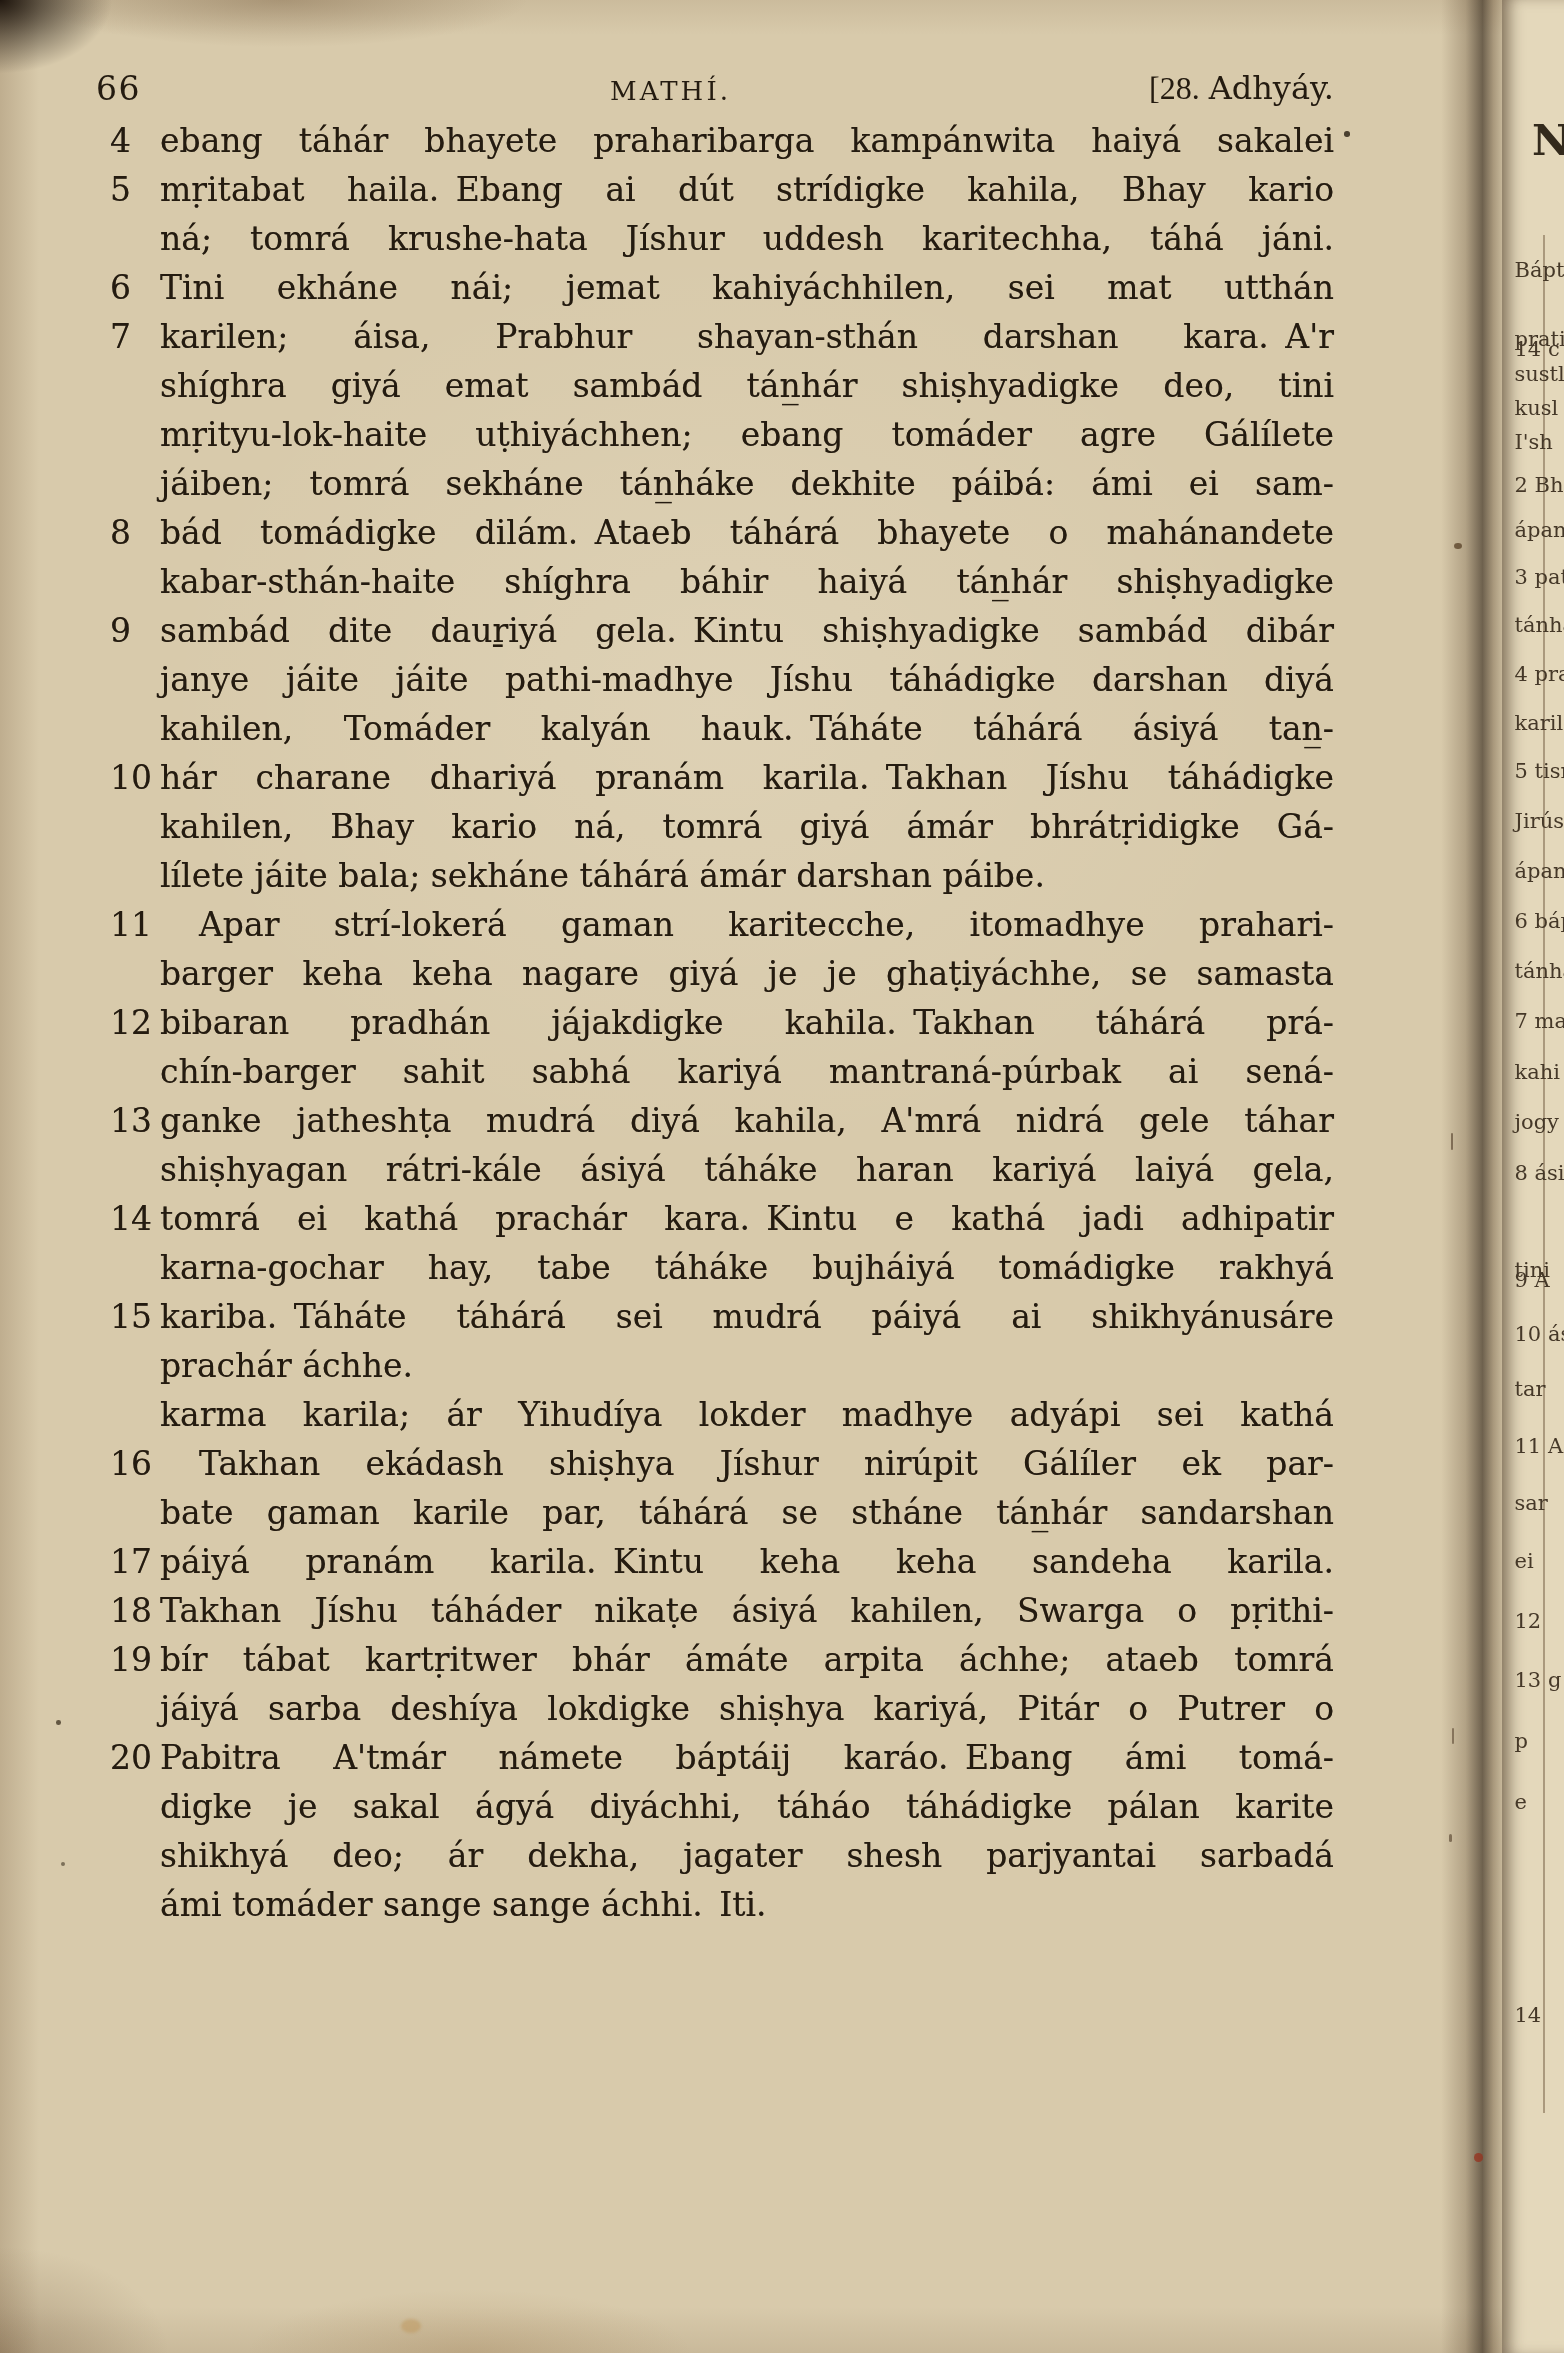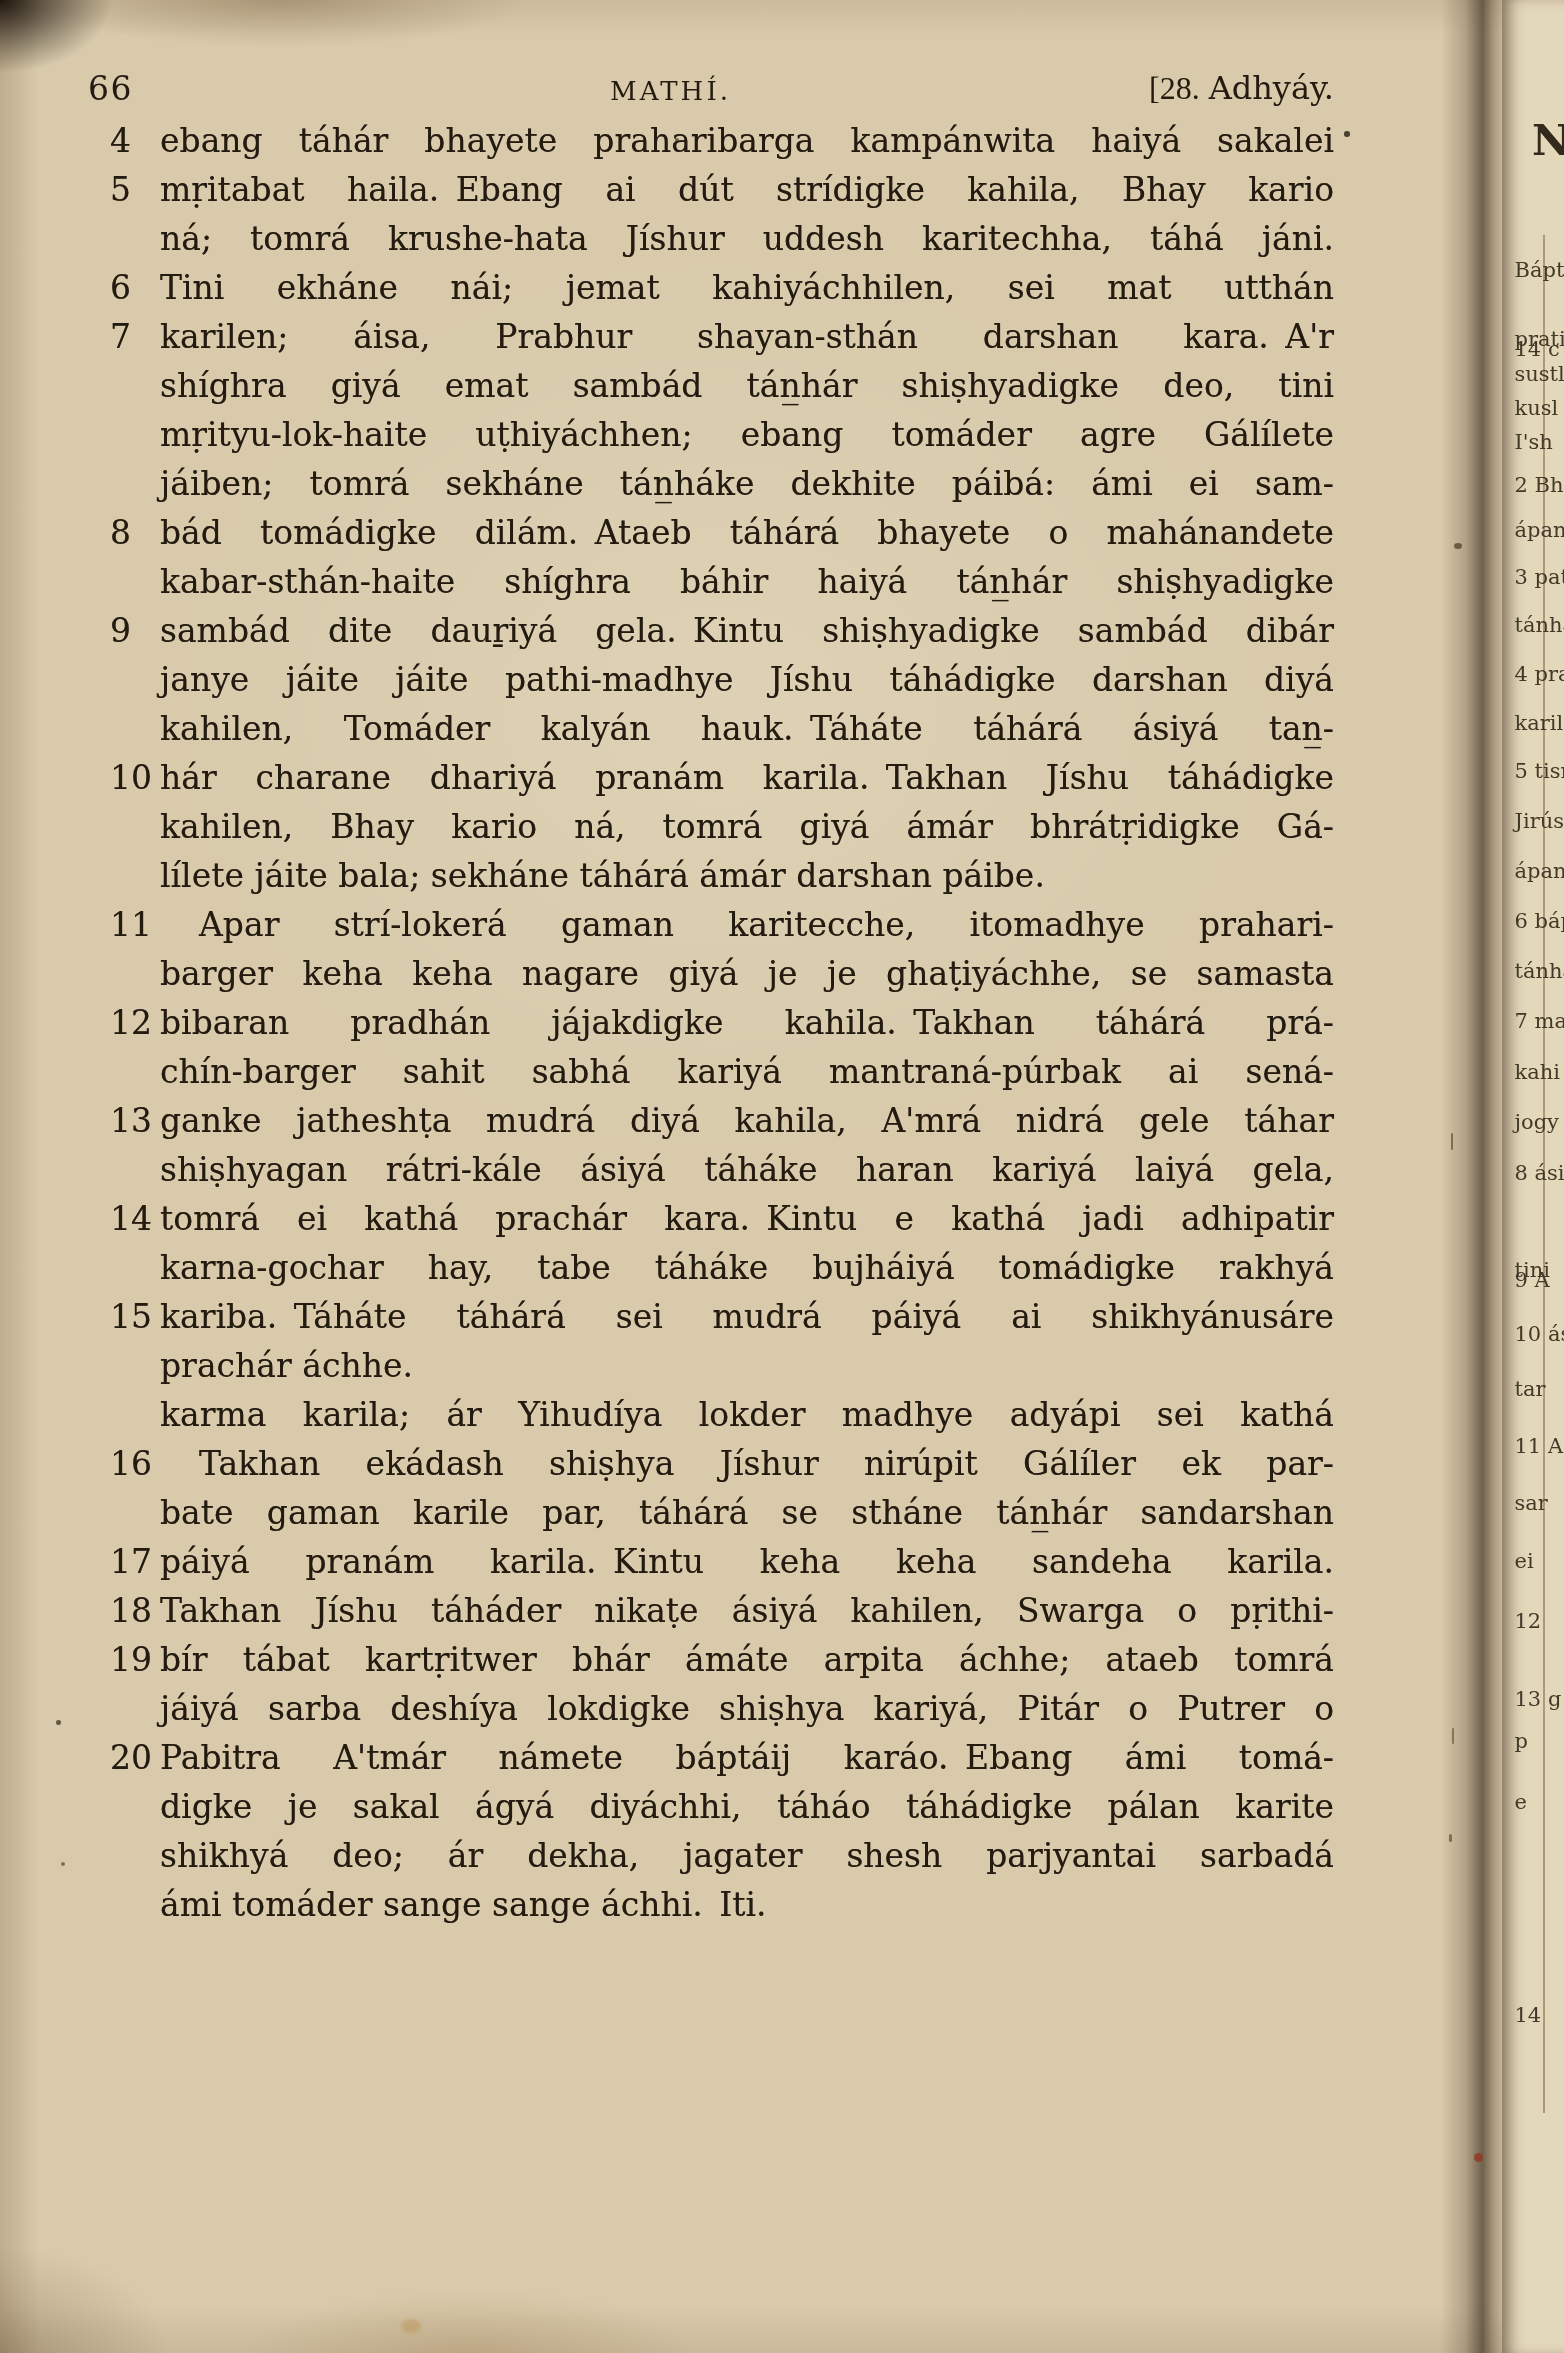--- a/index.html
+++ b/index.html
@@ -13,21 +13,21 @@
       radial-gradient(ellipse 235px 149px at 0% 100%, rgba(80,52,26,.28), transparent 72%),
       radial-gradient(ellipse 297px 86px at 30% 100%, rgba(140,100,50,.22), transparent 75%),
       linear-gradient(90deg, rgba(90,60,30,.20) 0%, rgba(90,60,30,0) 2.5%),
       linear-gradient(180deg, rgba(90,60,30,.10) 0%, rgba(90,60,30,0) 1.5%),
       linear-gradient(0deg, rgba(90,60,30,.12) 0%, rgba(90,60,30,0) 2%),
       radial-gradient(ellipse 861px 704px at 46% 30%, rgba(255,250,238,.15), transparent 65%),
       var(--paper,#d8caab);
   }
   
   .header{position:absolute;top:69px;left:0;width:1565px;height:55px;}
-  .page-num{position:absolute;left:88px;top:0;font-size:33px;letter-spacing:1.6px;}
+  .page-num{position:absolute;left:96px;top:0;font-size:33px;letter-spacing:1.6px;}
   .running-title{position:absolute;left:610px;top:7px;font-size:26px;letter-spacing:3.1px;}
   .chapter-ref{position:absolute;right:231px;top:0;font-size:32px;white-space:nowrap;}
   .chapter-ref .bracket{margin-right:0.28em;font-family:Liberation Serif, serif;}
   .chapter-ref .italic{}
   
   .text-block{position:absolute;left:160px;top:116px;width:1174px;text-shadow:0 0 0.5px rgba(36,27,16,.5);}
   .line{position:relative;font-size:33px;line-height:49px;height:49px;text-align:justify;text-align-last:justify;}
   .line.para-end{text-align-last:left;}
   .line.indent{padding-left:39px;}
   .verse-num{position:absolute;left:-50px;top:0;width:41px;text-align:right;font-size:33px;line-height:49px;}
@@ -121,21 +121,21 @@
       <div class="fragment" style="top: 1110px;">jogy</div>
       <div class="fragment" style="top: 1161px;">8 ásite</div>
       <div class="fragment" style="top: 1214px; margin-top: 44px;">tini</div>
       <div class="fragment" style="top: 1268px;">9 A</div>
       <div class="fragment" style="top: 1322px;">10 ási</div>
       <div class="fragment" style="top: 1377px;">tar</div>
       <div class="fragment" style="top: 1434px;">11 A't</div>
       <div class="fragment" style="top: 1491px;">sar</div>
       <div class="fragment" style="top: 1549px;">ei</div>
       <div class="fragment" style="top: 1609px;">12</div>
-      <div class="fragment" style="top: 1668px; margin-top: 19px;">13 g</div>
+      <div class="fragment" style="top: 1668px;">13 g</div>
       <div class="fragment" style="top: 1729px;">p</div>
       <div class="fragment" style="top: 1790px;">e</div>
       <div class="fragment" style="top: 2003px;">14</div>
     </div>
 
   <div class="speck" style="left:1344px;top:131px;width:5.5px;height:5.5px;background:rgba(40,30,18,.8);"></div>
   <div class="speck" style="left:675px;top:138px;width:3.9px;height:3.9px;background:rgba(50,38,22,.6);"></div>
   <div class="speck" style="left:1454px;top:543px;width:7.8px;height:6.3px;background:rgba(80,55,30,.7);"></div>
   <div class="speck" style="left:56px;top:1720px;width:4.7px;height:4.7px;background:rgba(50,38,22,.7);"></div>
   <div class="speck" style="left:61px;top:1862px;width:3.9px;height:3.9px;background:rgba(50,38,22,.55);"></div>

